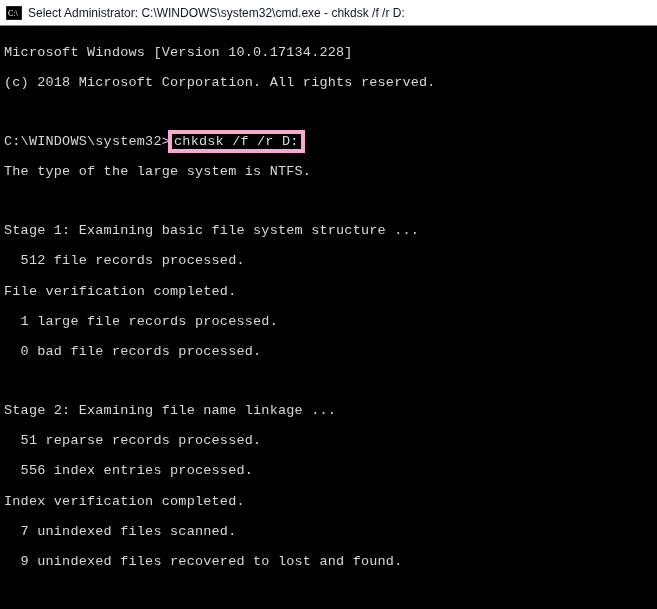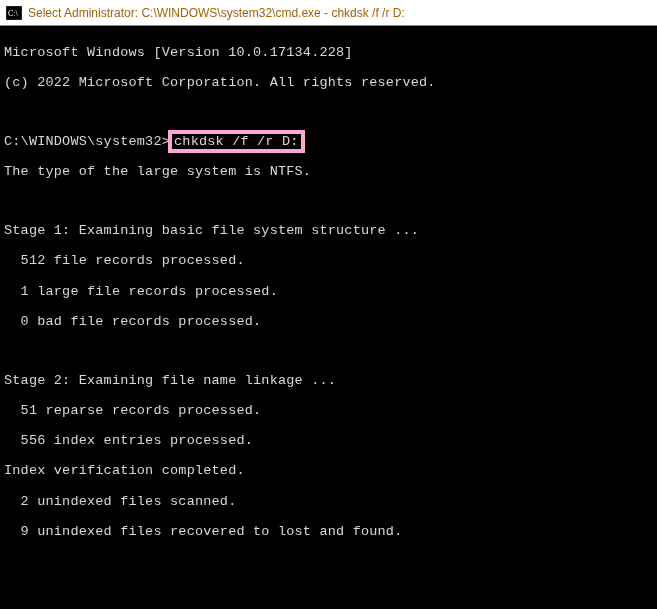--- a/index.html
+++ b/index.html
@@ -38,21 +38,21 @@
       margin-right: 6px;
       display: flex;
       align-items: center;
       justify-content: center;
     }
     .titlebar-icon svg {
       display: block;
     }
     .titlebar-text {
       flex: 1;
-      color: #a16207;
+      color: #0f172a;
       white-space: nowrap;
       overflow: hidden;
     }
     .terminal {
       flex: 1;
       background: #000000;
       color: #d8d8d8;
       padding: 4px 4px 20px 4px;
       font-size: 13.5px;
       line-height: 1.12;
@@ -78,35 +78,36 @@
     <span class="titlebar-icon">
       <svg width="16" height="14" viewBox="0 0 16 14">
         <rect x="0" y="0" width="16" height="14" fill="#000000" stroke="#888" stroke-width="0.5"></rect>
         <text x="2" y="10" fill="#ffffff" font-size="8" font-family="Consolas">C:\</text>
       </svg>
     </span>
     <span class="titlebar-text">Select Administrator: C:\WINDOWS\system32\cmd.exe - chkdsk  /f /r D:</span>
   </div>
   <div class="terminal">
 <span class="line">Microsoft Windows [Version 10.0.17134.228]</span>
-<span class="line">(c) 2022 Microsoft Corporation. All rights reserved.</span>
+<span class="line">(c) 2018 Microsoft Corporation. All rights reserved.</span>
 <span class="line"></span>
 <span class="line"><span>C:\WINDOWS\system32&gt;</span><span class="highlight">chkdsk /f /r D:</span></span>
 <span class="line">The type of the large system is NTFS.</span>
 <span class="line"></span>
 <span class="line">Stage 1: Examining basic file system structure ...</span>
 <span class="line">  512 file records processed.</span>
+<span class="line">File verification completed.</span>
 <span class="line">  1 large file records processed.</span>
 <span class="line">  0 bad file records processed.</span>
 <span class="line"></span>
 <span class="line">Stage 2: Examining file name linkage ...</span>
 <span class="line">  51 reparse records processed.</span>
 <span class="line">  556 index entries processed.</span>
 <span class="line">Index verification completed.</span>
-<span class="line">  2 unindexed files scanned.</span>
+<span class="line">  7 unindexed files scanned.</span>
 <span class="line">  9 unindexed files recovered to lost and found.</span>
 
 
 
 
 
 
 
 
 

